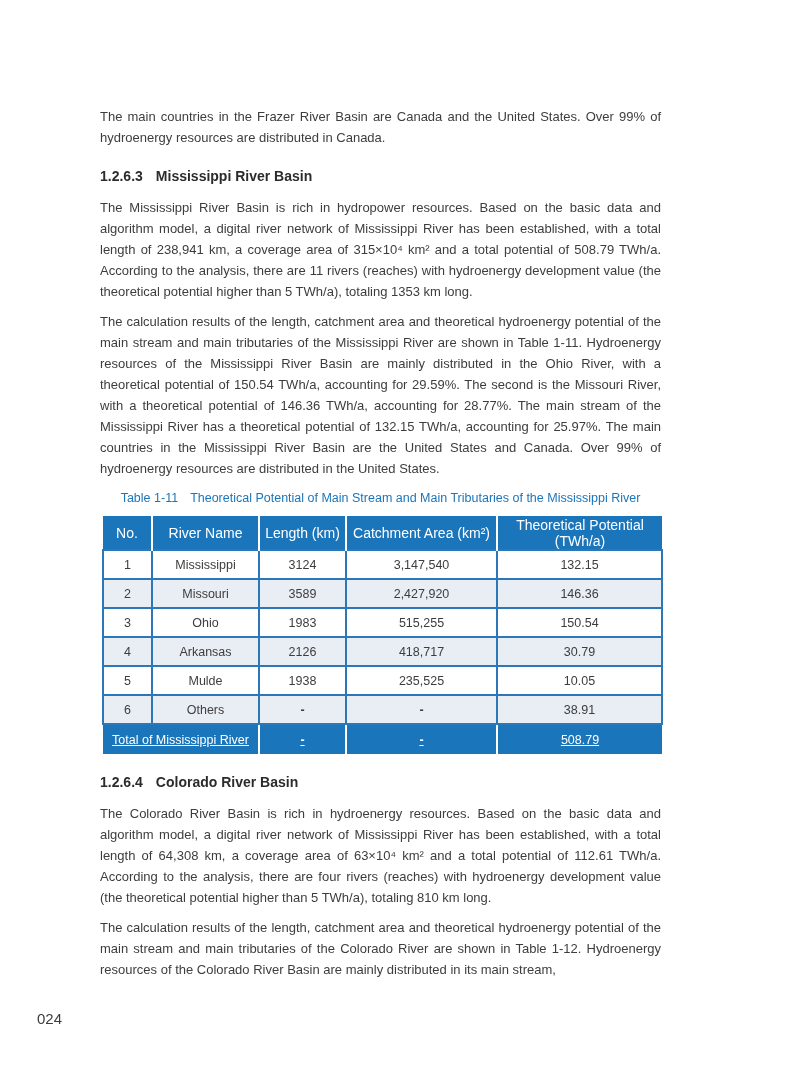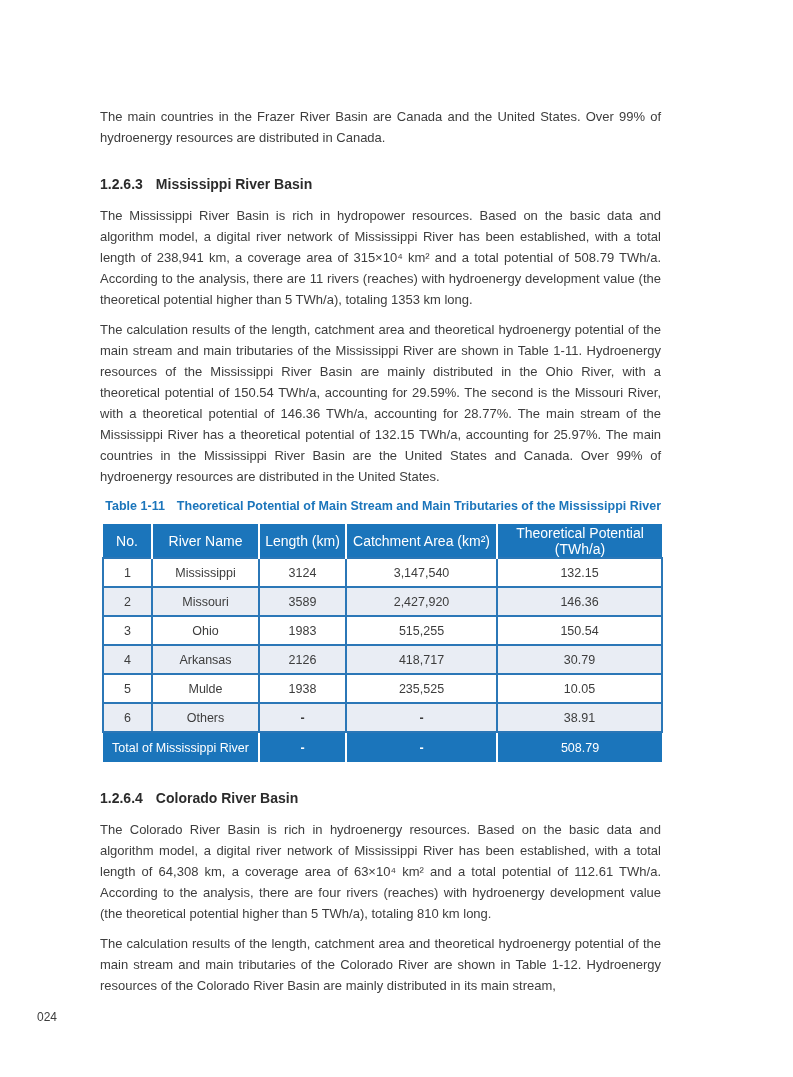--- a/index.html
+++ b/index.html
@@ -27,29 +27,29 @@
     line-height: 21px;
     text-align: justify;
     margin: 0 0 9px 0;
     color: #3d3d3d;
   }
   h3.section-heading {
     font-size: 14px;
     line-height: 21px;
     font-weight: bold;
     color: #2b2b2b;
-    margin: 26px 0 10px 0;
+    margin: 18px 0 10px 0;
   }
   h3.section-heading .sec-num { margin-right: 13px; }
   .table-caption {
     font-size: 12.5px;
     line-height: 21px;
-    font-weight: bold;
+    font-weight: normal;
     color: #1b75bb;
-    text-align: right;
+    text-align: center;
     margin: 0 0 7px 0;
   }
   .table-caption .cap-label { margin-right: 12px; }
   table.data-table {
     border-collapse: collapse;
     table-layout: fixed;
     width: 559px;
     margin-left: 2px;
     font-size: 12px;
   }
@@ -81,28 +81,29 @@
   table.data-table tfoot td {
     background: #1b75bb;
     color: #ffffff;
     height: 29px;
     text-align: center;
     vertical-align: middle;
     border: none;
     border-left: 2px solid #ffffff;
     font-size: 12.5px;
     padding: 0 2px;
+    text-decoration: underline;
   }
   table.data-table tfoot td:first-child { border-left: none; }
   .after-table { margin-top: 28px; }
   .page-number {
     position: absolute;
     left: 37px;
     top: 1010px;
-    font-size: 12px;
+    font-size: 15px;
     color: #3d3d3d;
   }
 </style>
 </head>
 <body>
 
 <div class="page">
   <div class="content">
 
     <p class="body-par">The main countries in the Frazer River Basin are Canada and the United States. Over 99% of hydroenergy resources are distributed in Canada.</p>

